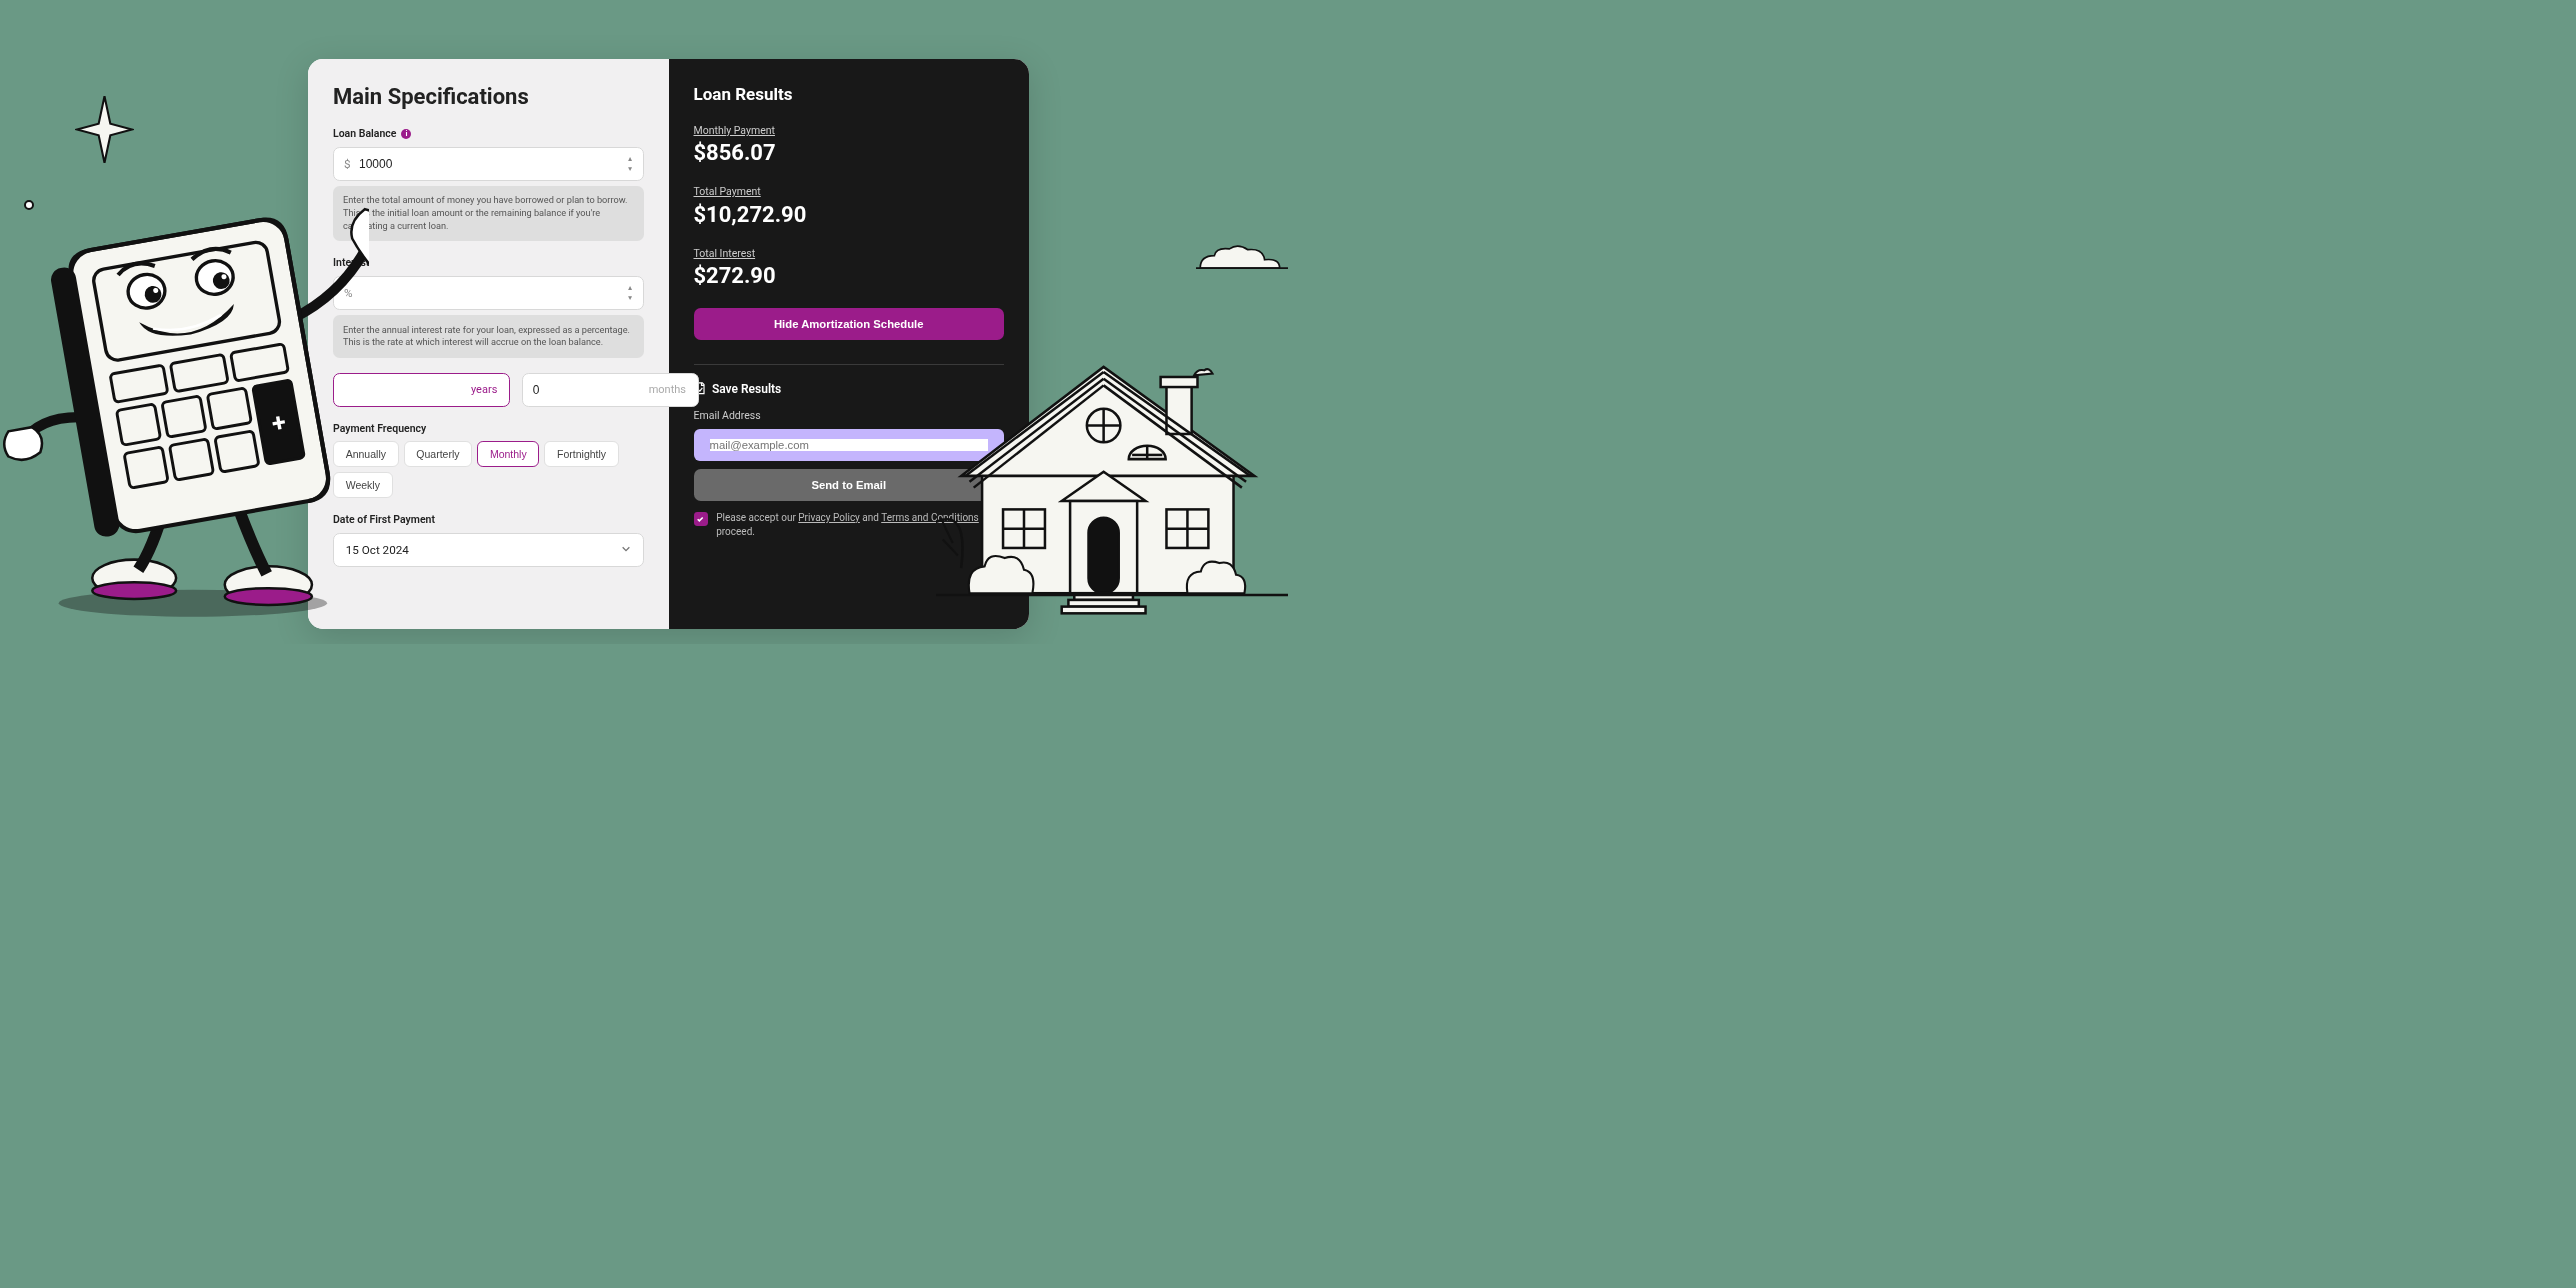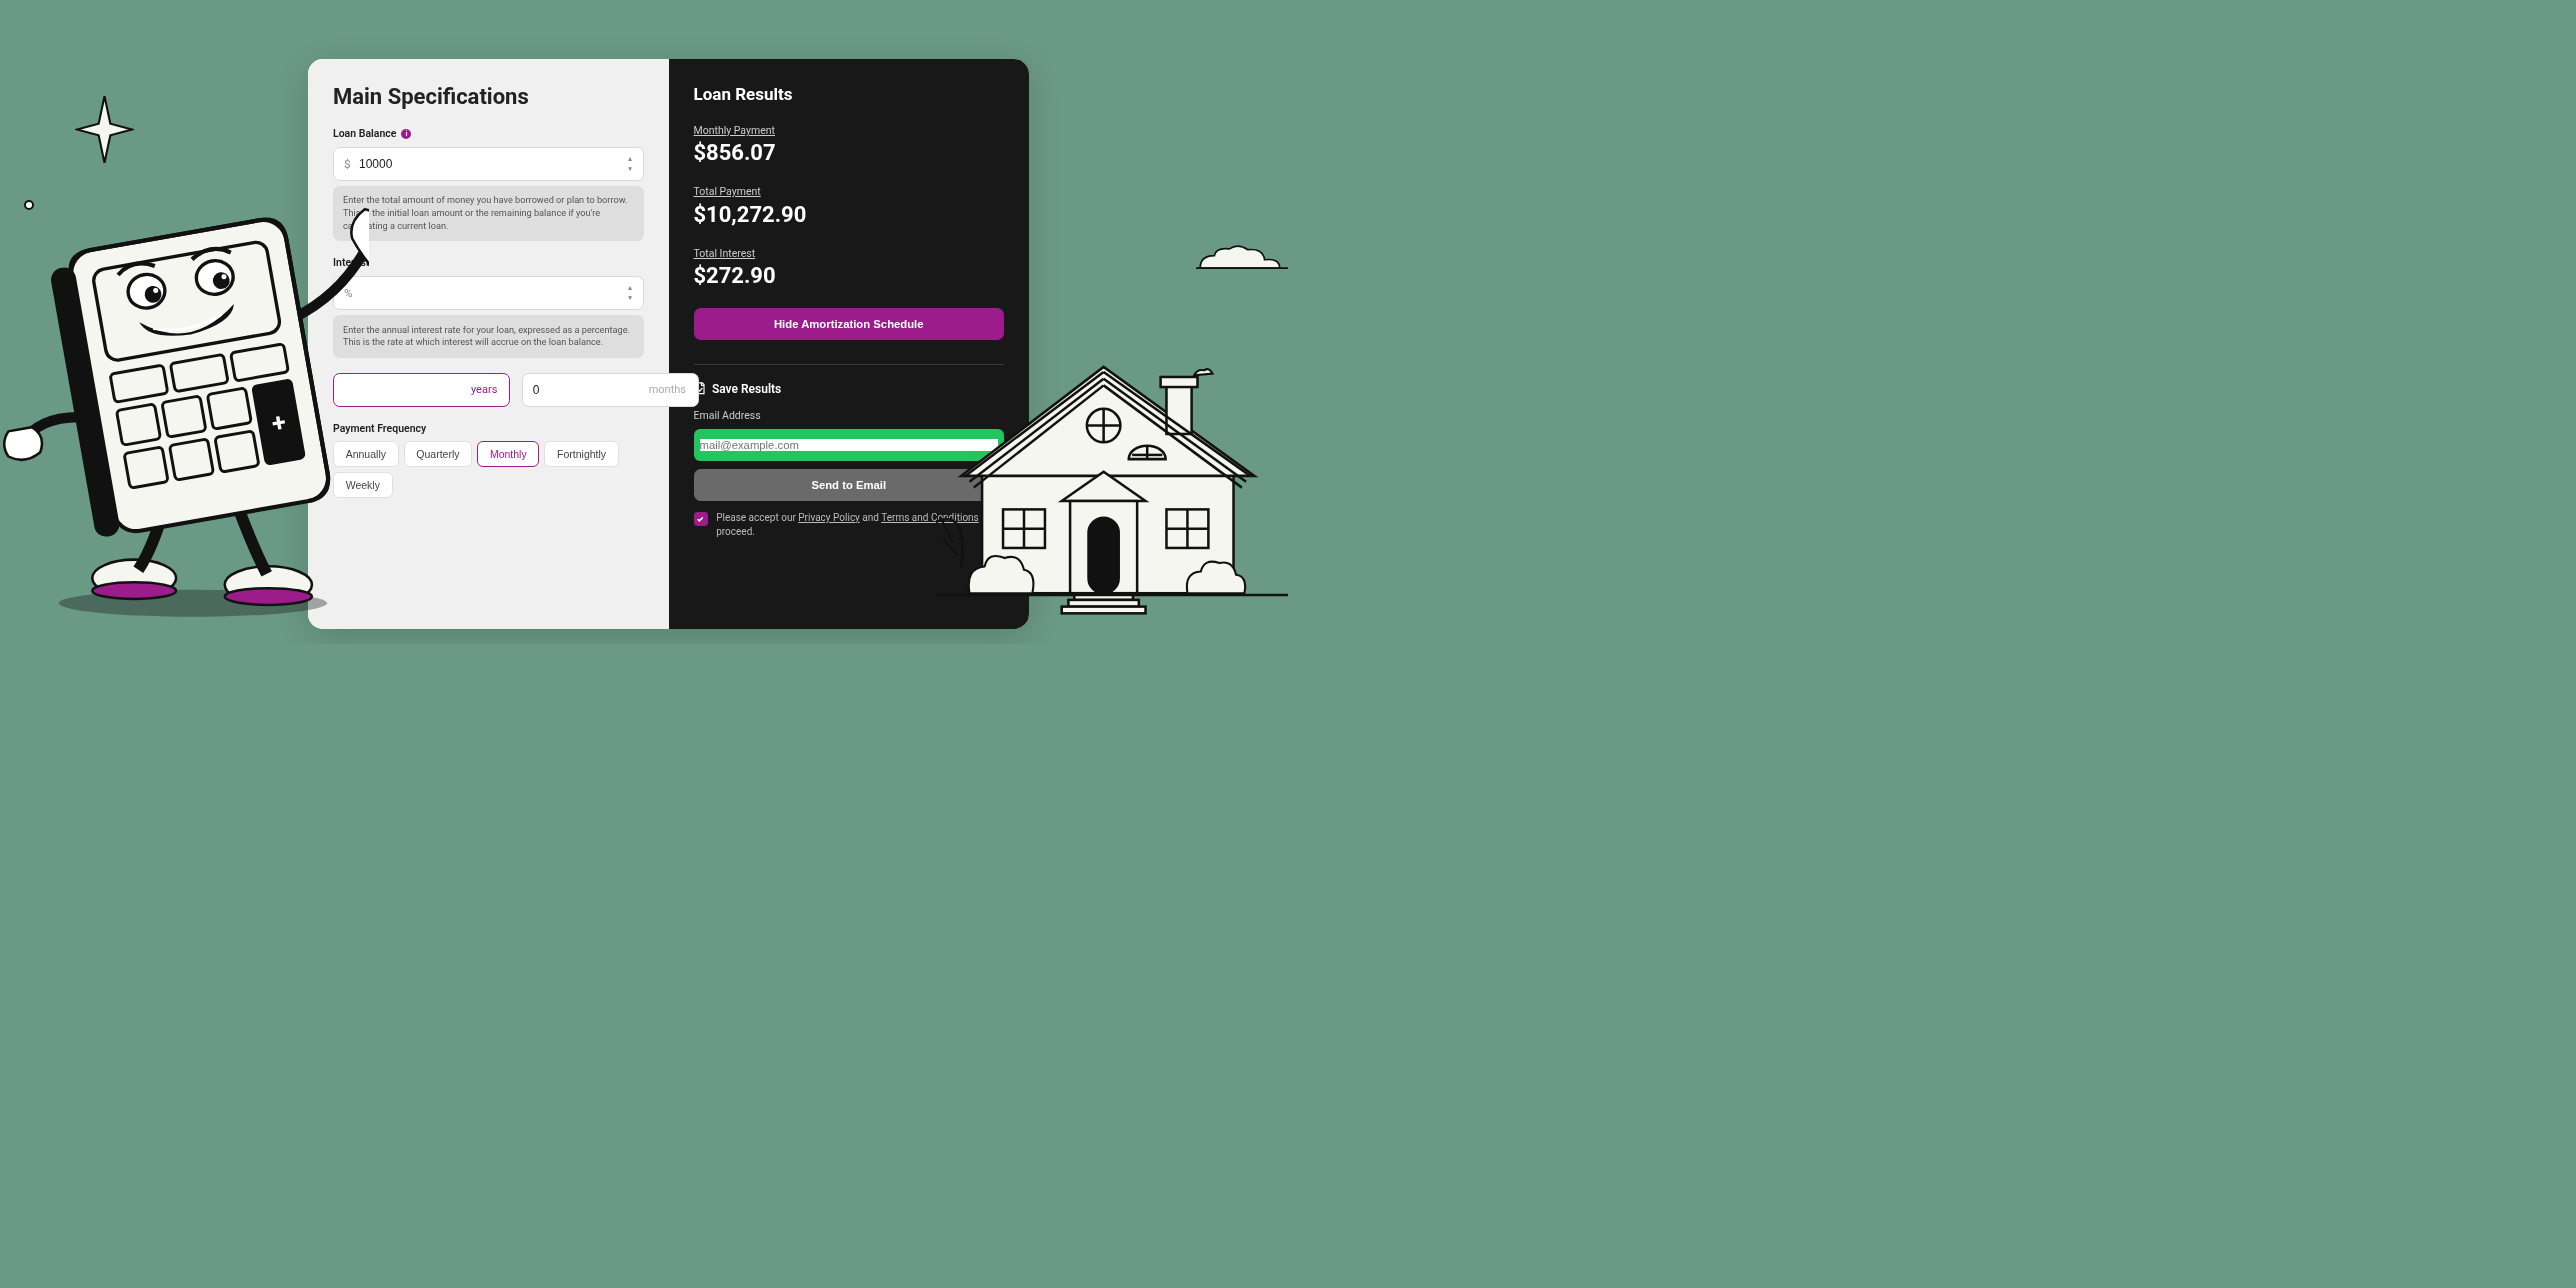--- a/index.html
+++ b/index.html
@@ -105,22 +105,22 @@
 .primary-btn {
   width: 100%; background: #9b1c8a; color: #fff; border: none;
   border-radius: 6.7px; height: 32px; font-size: 11.3px; font-weight: 600;
   cursor: pointer;
 }
 .divider { border: none; border-top: 0.8px solid #3a3a3a; margin: 23.5px 0 17px; }
 .save-row { display: flex; align-items: center; gap: 6.7px; font-size: 12px; font-weight: 600; margin-bottom: 13.4px; }
 .save-ic { width: 11.7px; height: 13.4px; }
 .r-email-label { font-size: 10.5px; color: #ccc; margin-bottom: 6.7px; }
 .email-input-wrap {
-  background: #22c55e; border-radius: 5.9px; height: 32px;
-  display: flex; align-items: center; padding: 0 6px; margin-bottom: 8.4px;
+  background: #c4b5fd; border-radius: 5.9px; height: 32px;
+  display: flex; align-items: center; padding: 0 16px; margin-bottom: 8.4px;
 }
 .email-input {
   border: none; outline: none; width: 100%; font-size: 11.3px; color: #222;
 }
 .gray-btn {
   width: 100%; background: #6a6a6a; color: #fff; border: none;
   border-radius: 6.7px; height: 32px; font-size: 11.3px; font-weight: 600;
   cursor: pointer; margin-bottom: 10px;
 }
 .consent-row { display: flex; gap: 8.4px; align-items: flex-start; }
@@ -220,20 +220,31 @@
       <span class="field-label" style="display:block;margin-bottom:6.7px">Payment Frequency</span>
       <div class="seg" id="freq-seg">
           <button class="seg-btn">Annually</button>
           <button class="seg-btn">Quarterly</button>
           <button class="seg-btn active">Monthly</button>
           <button class="seg-btn">Fortnightly</button>
           <button class="seg-btn">Weekly</button>
         </div>
     </div>
 
+    <div class="field-group">
+      <span class="field-label" style="display:block;margin-bottom:6.7px">Date of First Payment</span>
+      <div class="select-wrap">
+        <span class="select-val">15 Oct 2024</span>
+        <span class="chev">
+          <svg width="10" height="10" viewBox="0 0 12 12">
+              <path d="M2 4 L6 8 L10 4" fill="none" stroke="#777" stroke-width="1.6"></path>
+            </svg>
+        </span>
+      </div>
+    </div>
   </div>
 
   <div class="right-panel">
     <div class="r-title">Loan Results</div>
 
     <div class="r-label">Monthly Payment</div>
     <div class="r-value">$856.07</div>
 
     <div class="r-label">Total Payment</div>
     <div class="r-value">$10,272.90</div>

